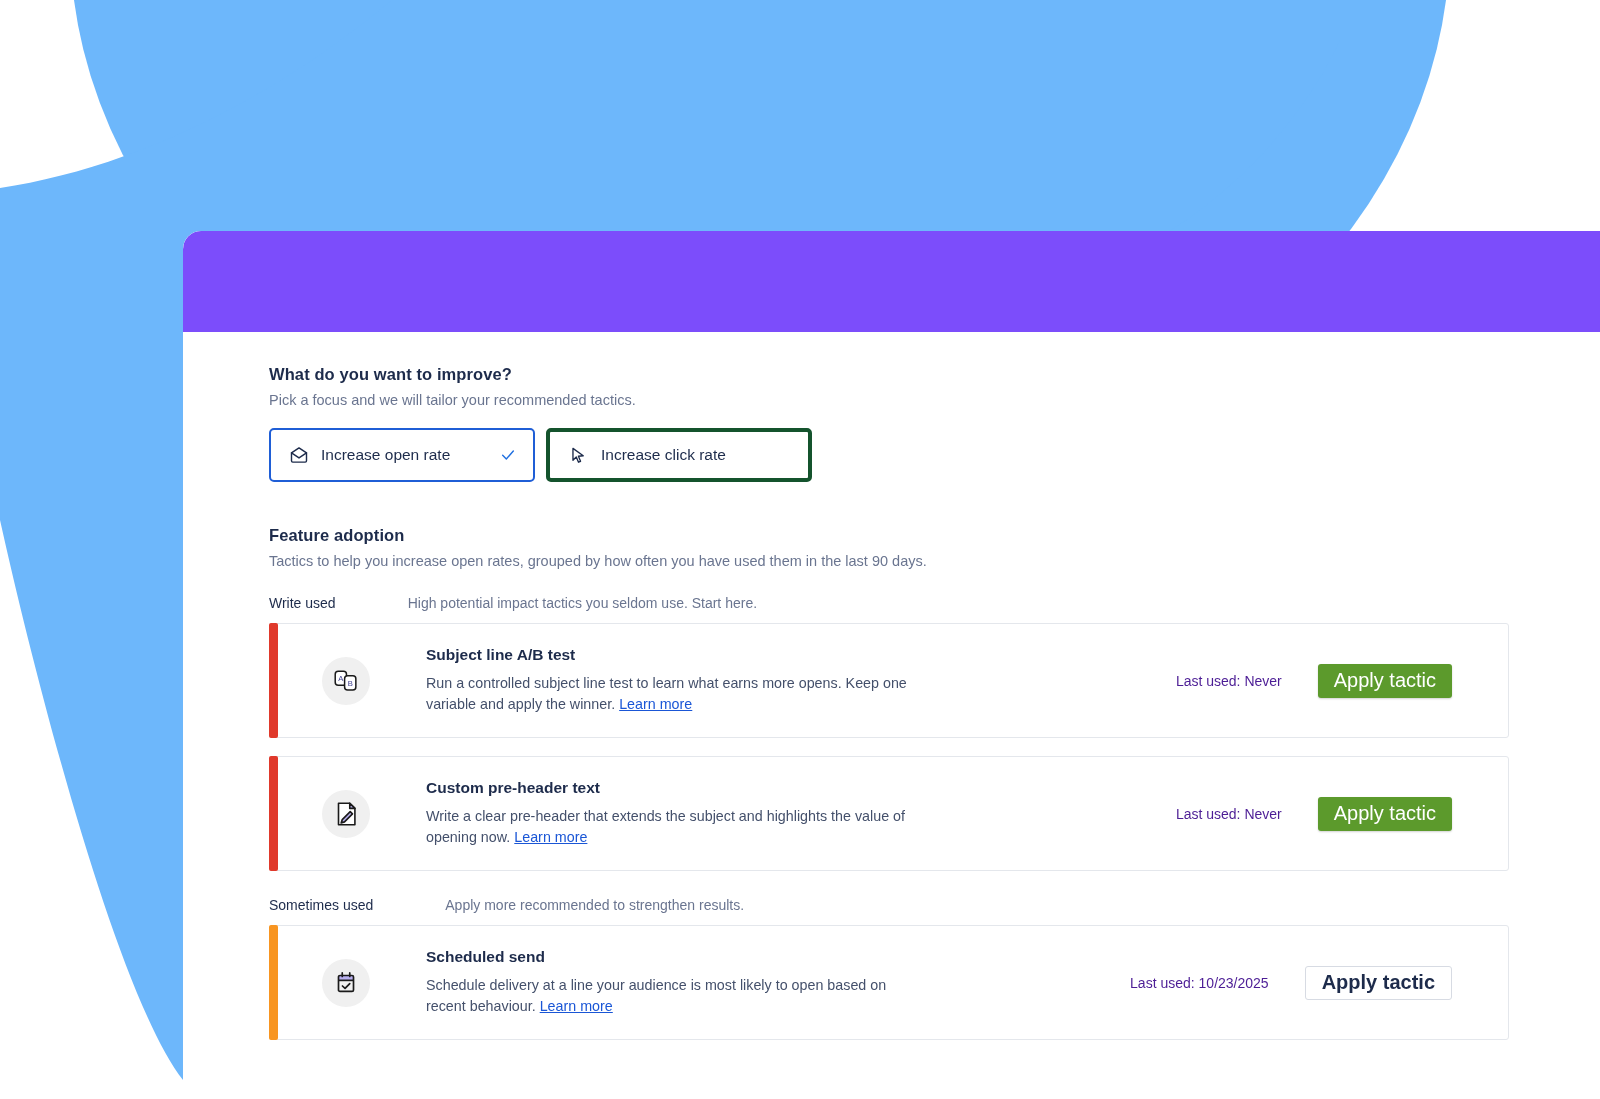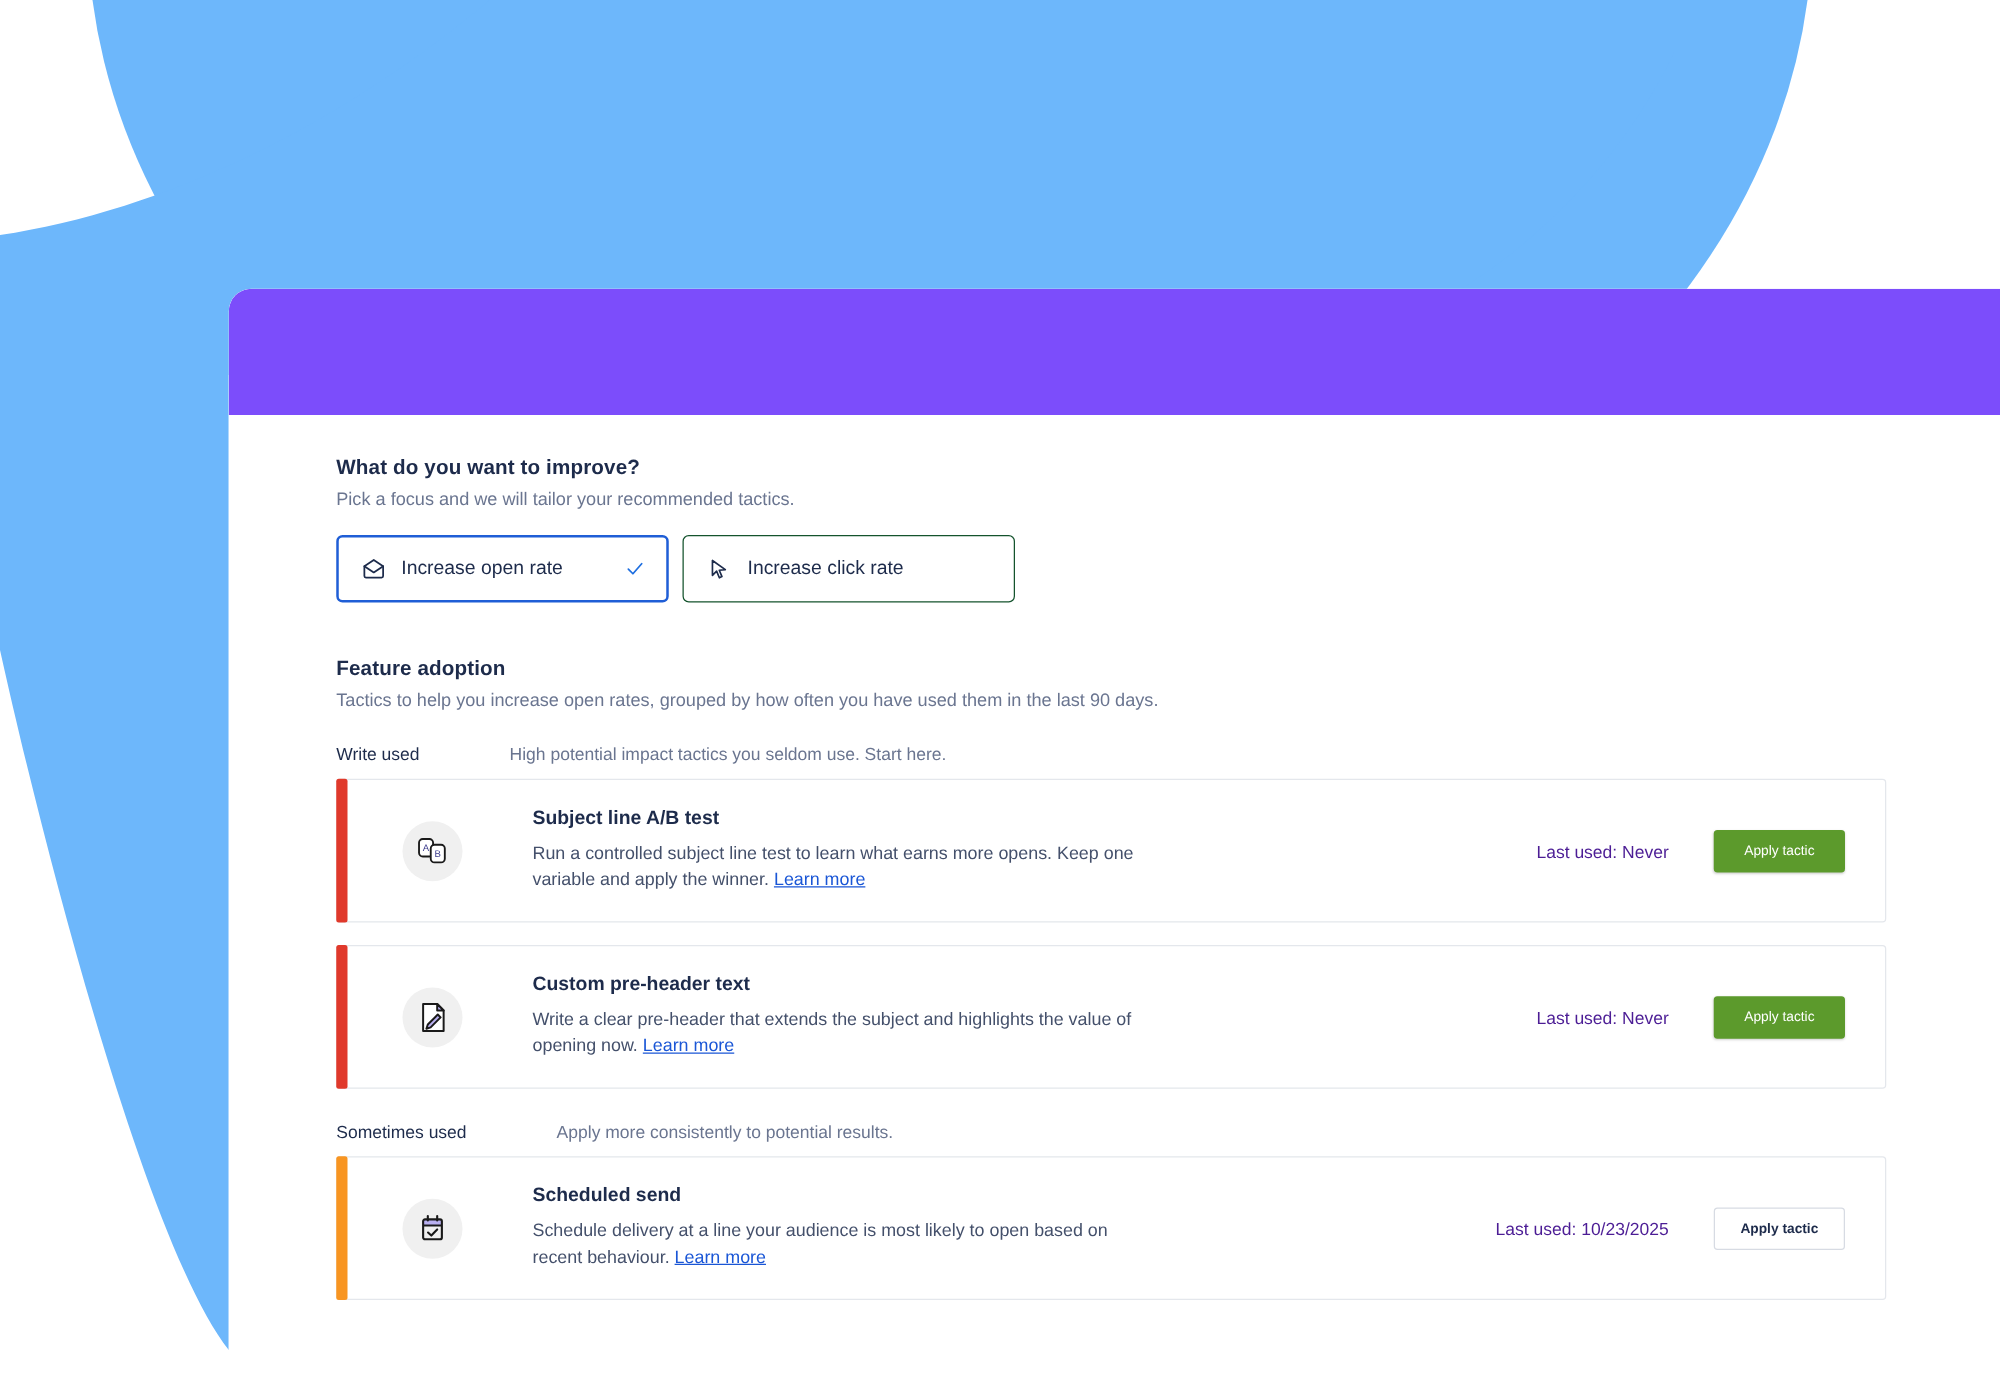--- a/index.html
+++ b/index.html
@@ -69,21 +69,21 @@
   
   #focus-row {
     display: flex;
     gap: 11px;
     margin-top: 20px;
   }
   .focus-card {
     display: flex;
     align-items: center;
     height: 54px;
-    border: 1px solid #14532d;
+    border: 4px solid #14532d;
     border-radius: 5px;
     background: #fff;
     padding: 12px 18px;
     cursor: pointer;
   }
   .focus-card.selected {
     border: 2px solid #1f5ed6;
     padding: 0 17px;
   }
   .focus-card .fc-icon {
@@ -184,23 +184,23 @@
     white-space: nowrap;
     padding-right: 36px;
   }
 
   .apply-btn {
     flex: 0 0 auto;
     height: 34px;
     min-width: 105px;
     padding: 0 16px;
     border-radius: 3px;
-    font-size: 11px;
+    font-size: 20px;
     cursor: pointer;
-    margin-right: 32px;
+    margin-right: 56px;
     display: flex;
     align-items: center;
     justify-content: center;
     white-space: nowrap;
   }
   .apply-btn.primary {
     background: #5c9a2c;
     color: #ffffff;
     border: none;
     font-weight: normal;
@@ -308,21 +308,21 @@
               <span>Write a clear pre-header that extends the subject and highlights the value of opening now.</span>
               <a class="learn-more">Learn more</a>
             </div>
           </div>
           <div class="tactic-meta">Last used: Never</div>
           <button class="apply-btn primary">Apply tactic</button>
         </div>
 
         <div class="group-head">
           <span class="group-name">Sometimes used</span>
-          <span class="group-hint">Apply more consistently to potential results.</span>
+          <span class="group-hint">Apply more recommended to strengthen results.</span>
         </div>
 
         <div class="tactic-card">
           <span class="accent-bar accent-sometimes"></span>
           <span class="tactic-icon-wrap">
             <svg width="30" height="30" viewBox="0 0 32 32" fill="none">
               <path d="M8 8 L24 8 L24 13 L8 13 Z" fill="#b9b0f0"></path>
               <rect x="8" y="8" width="16" height="17" rx="1.6" fill="none" stroke="#1a1a1a" stroke-width="1.8"></rect>
               <path d="M8 13.2 L24 13.2" stroke="#1a1a1a" stroke-width="1.8"></path>
               <path d="M12 5.2 L12 9" stroke="#1a1a1a" stroke-width="1.8" stroke-linecap="round"></path>

